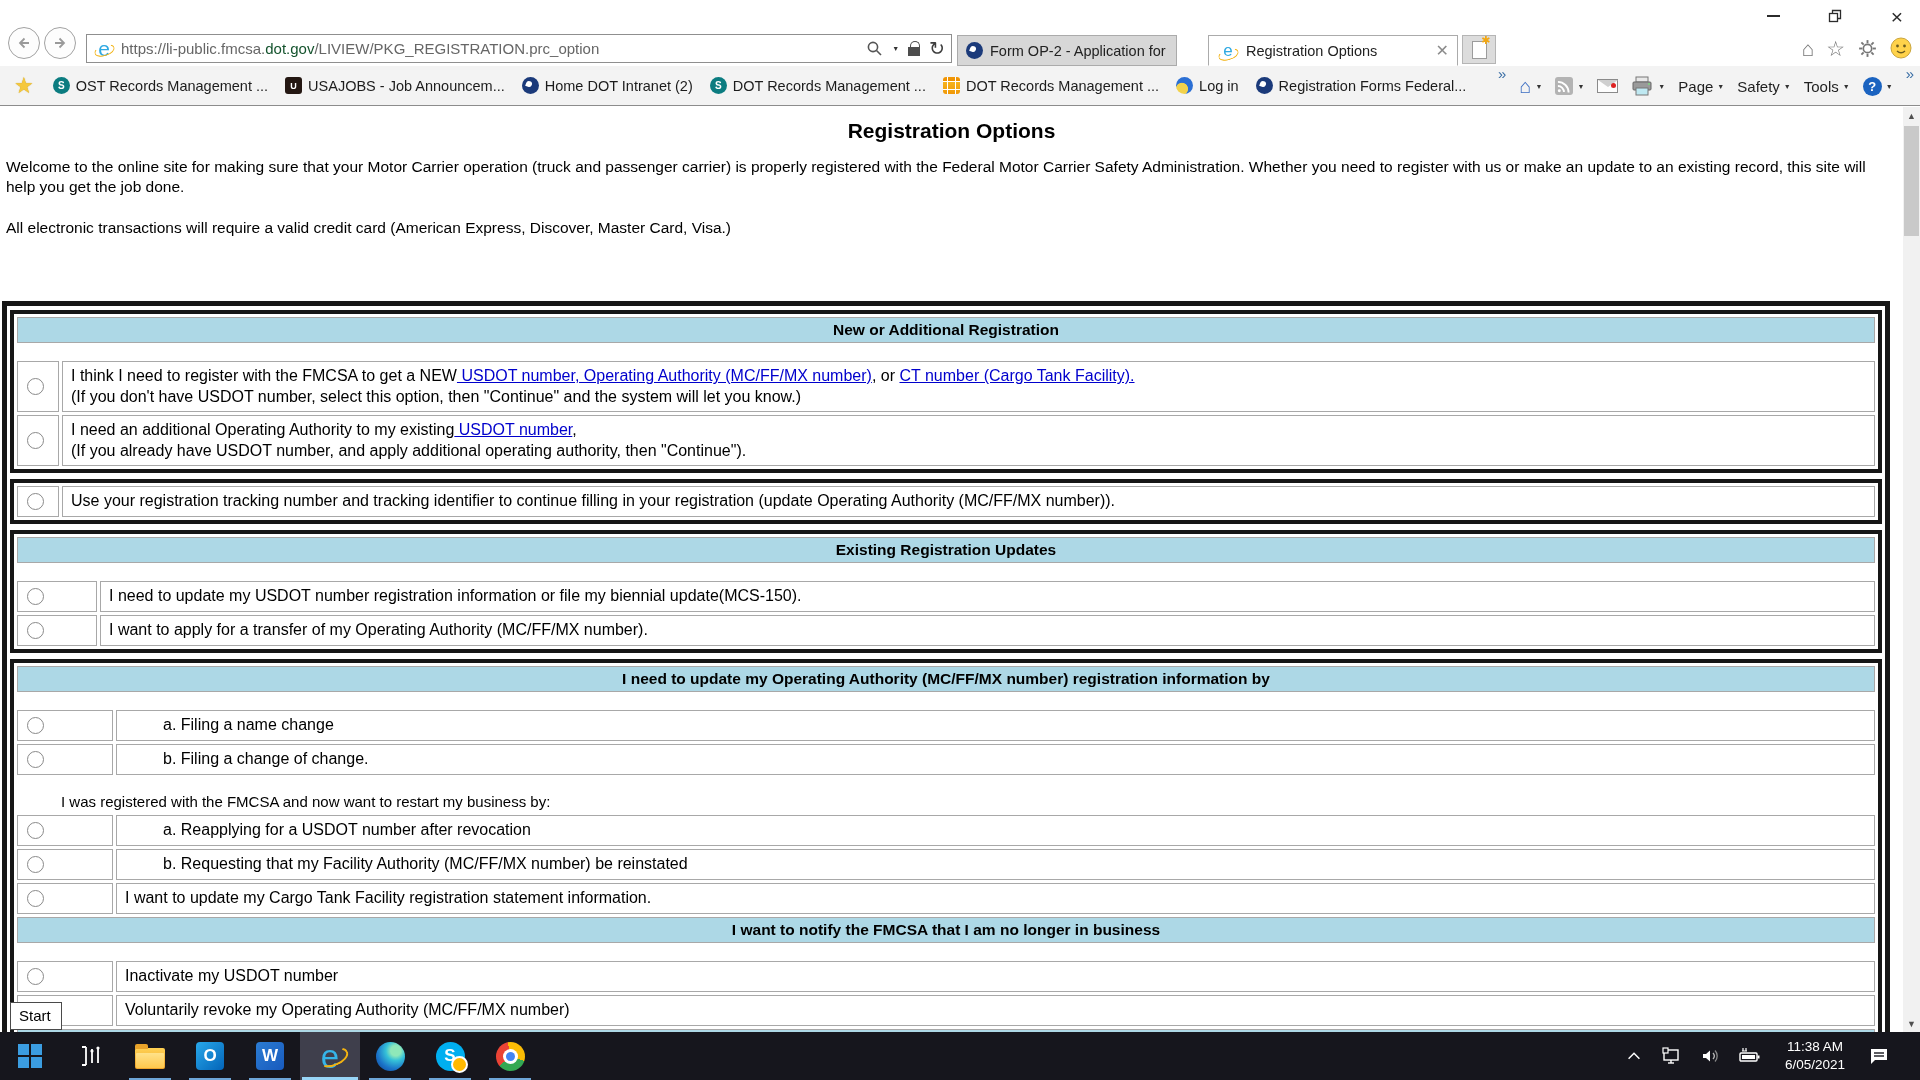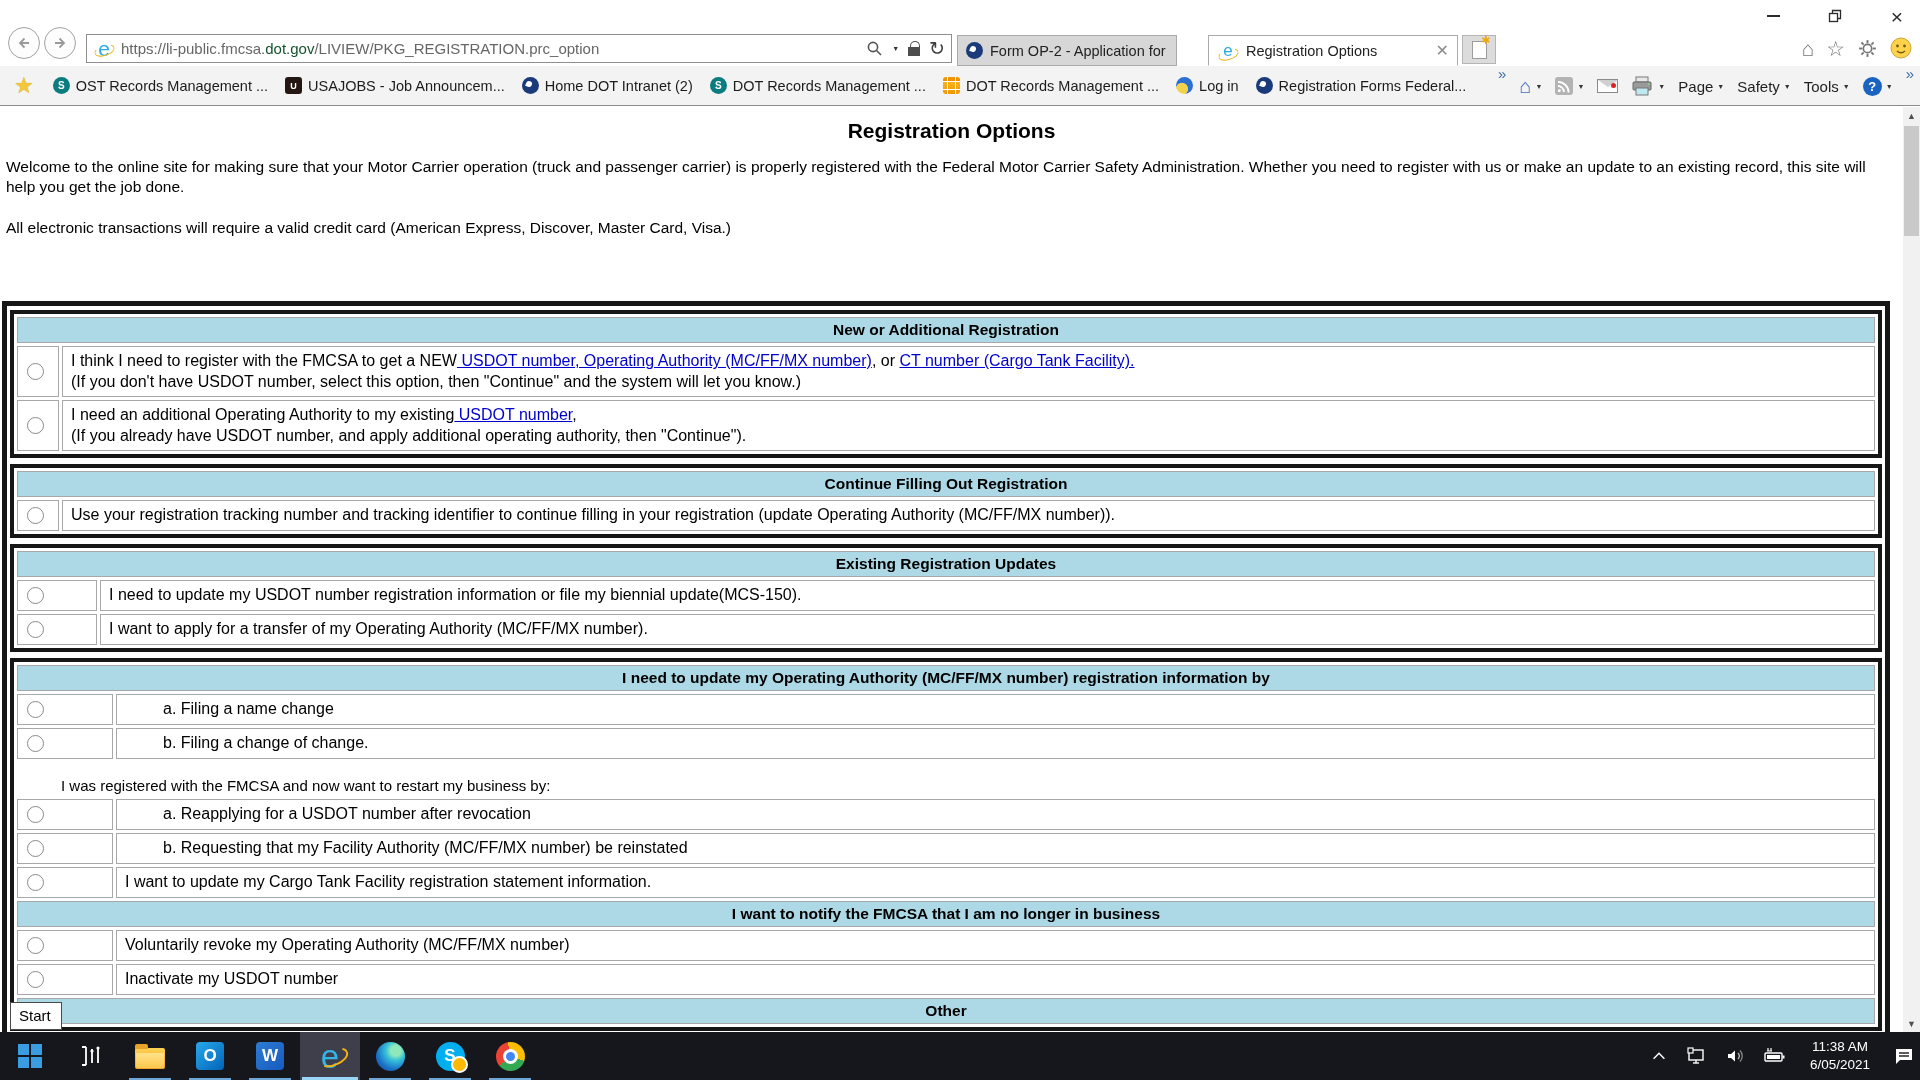--- a/index.html
+++ b/index.html
@@ -82,21 +82,21 @@
   
   #content { position:absolute; top:107px; left:0; right:17px; bottom:48px; background:#fff; overflow:hidden; }
   #pagetitle { text-align:center; font-size:21px; font-weight:bold; margin-top:12px; }
   .intro { font-size:15.5px; margin:14px 6px 0 6px; line-height:1.3; }
   .credit { font-size:15.5px; margin:22px 6px 0 6px; }
 
   #optwrap { position:relative; margin:64px 13px 0 2px; border:5px solid #161616; padding:4px 3px 0 3px;
     background:#fff; }
   .opttable { border:4px solid #161616; padding:3px; margin-bottom:6px; background:#fff; }
   .hdr { background:#add8e6; border:1px solid #a8a8a8; text-align:center; font-weight:bold;
-    font-size:15.5px; padding:3px 0; margin-bottom:3px; }
+    font-size:15.5px; padding:3px 0; margin-bottom:18px; }
   .hdr:last-child { margin-bottom:0; }
   .row { display:flex; gap:3px; margin-bottom:3px; }
   .opttable .row:last-child { margin-bottom:0; }
   .cell { border:1px solid #a8a8a8; background:#fff; }
   .rcell { display:flex; align-items:center; padding-left:9px; }
   .w1 .rcell { width:42px; } .w3 .rcell { width:80px; } .w4 .rcell { width:96px; }
   .tcell { flex:1; padding:4px 8px; font-size:16px; line-height:1.28; display:flex;
     flex-direction:column; justify-content:center; min-height:31px; }
   .tcell.indent { padding-left:46px; }
   .noterow { padding:5px 0 5px 44px; font-size:15px;margin-top:13px; }
@@ -142,21 +142,21 @@
     color:#fff; font-weight:bold; font-size:17px; display:flex; align-items:center; justify-content:center; }
   .skypeball::after { content:""; position:absolute; right:-3px; bottom:-2px; width:13px; height:13px;
     border-radius:50%; background:#ffb900; border:2px solid #fff; }
   .chromeball { position:relative; width:29px; height:29px; border-radius:50%;
     background:conic-gradient(from -130deg, #ea4335 0 33%, #fbbc05 0 66%, #34a853 0 100%); }
   .chromeball::before { content:""; position:absolute; left:7px; top:7px; width:15px; height:15px;
     background:#fff; border-radius:50%; }
   .chromeball::after { content:""; position:absolute; left:10px; top:10px; width:9px; height:9px;
     background:#4285f4; border-radius:50%; }
   #tray { position:absolute; right:0; top:0; height:48px; display:flex; align-items:center; gap:17px;
-    padding-right:5px; color:#fff; }
+    padding-right:30px; color:#fff; }
   .trayicon { display:flex; align-items:center; justify-content:center; }
   #clock { font-size:13.5px; text-align:center; line-height:1.3; width:72px; }
 </style>
 </head>
 <body>
 
 <div id="screen">
 
   <div id="titlebar">
     <div class="winctrls">
@@ -341,21 +341,20 @@
               <span class="radio"></span>
             </div>
           <div class="cell tcell">
             <span><span>I need an additional Operating Authority to my existing</span><a class="lnk" href="#"> USDOT number</a><span>,</span></span>
             <span>(If you already have USDOT number, and apply additional operating authority, then "Continue").</span>
           </div>
         </div>
       </div>
 
       <div class="opttable w1">
-        <div class="hdr">Continue Filling Out Registration</div>
         <div class="row">
           <div class="cell rcell">
               <span class="radio"></span>
             </div>
           <div class="cell tcell">
               <span>Use your registration tracking number and tracking identifier to continue filling in your registration (update Operating Authority (MC/FF/MX number)).</span>
             </div>
         </div>
       </div>
 
@@ -421,29 +420,29 @@
           <div class="cell tcell">
               <span>I want to update my Cargo Tank Facility registration statement information.</span>
             </div>
         </div>
         <div class="hdr" style="margin-top:3px;">I want to notify the FMCSA that I am no longer in business</div>
         <div class="row">
           <div class="cell rcell">
               <span class="radio"></span>
             </div>
           <div class="cell tcell">
+              <span>Inactivate my USDOT number</span>
+            </div>
+        </div>
+        <div class="row">
+          <div class="cell rcell">
+              <span class="radio"></span>
+            </div>
+          <div class="cell tcell">
               <span>Voluntarily revoke my Operating Authority (MC/FF/MX number)</span>
-            </div>
-        </div>
-        <div class="row">
-          <div class="cell rcell">
-              <span class="radio"></span>
-            </div>
-          <div class="cell tcell">
-              <span>Inactivate my USDOT number</span>
             </div>
         </div>
         <div class="hdr" style="margin-top:3px;">Other</div>
 
       </div>
 
     </div>
   </div>
 
   <div id="starttip">Start</div>

